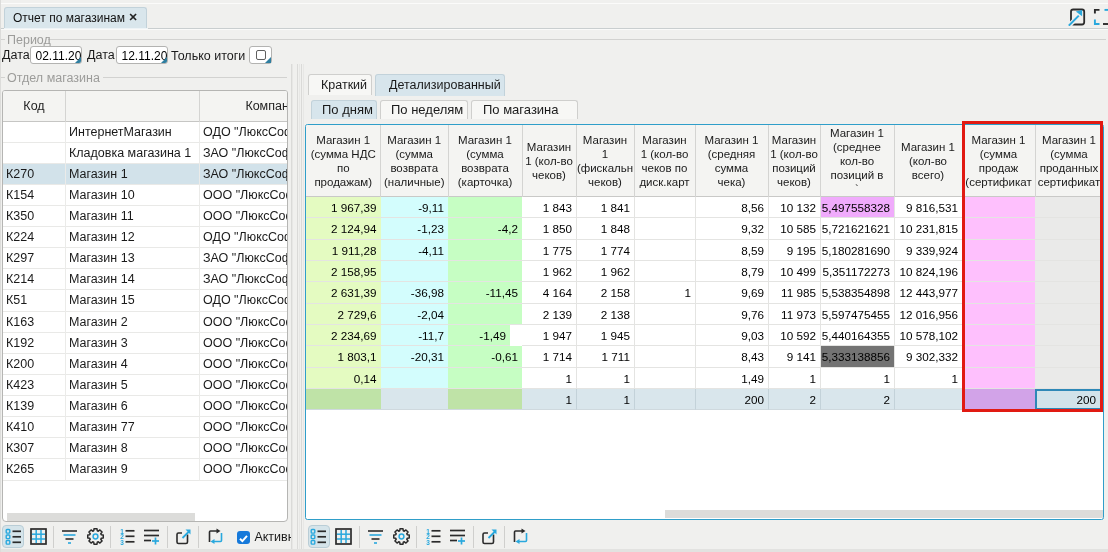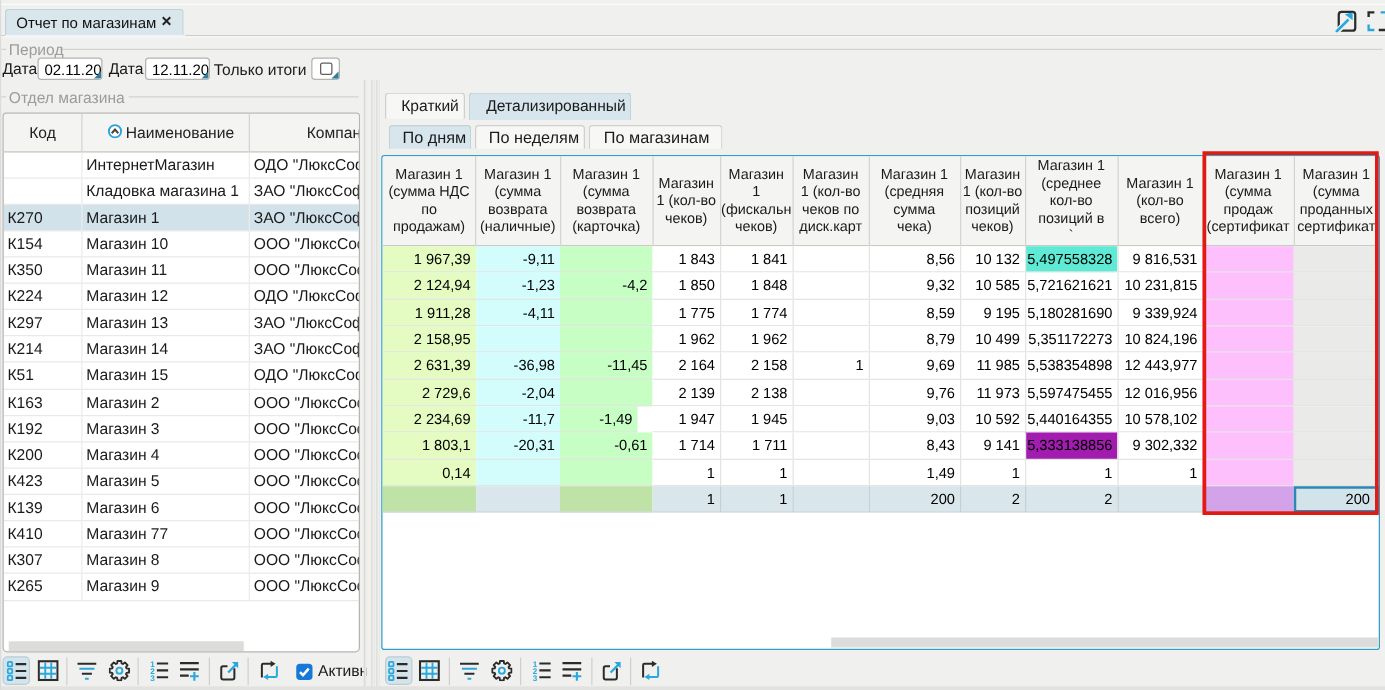--- a/index.html
+++ b/index.html
@@ -51,24 +51,20 @@
     <svg width="6" height="6" style="position:absolute;right:0;bottom:0">
       <path d="M 6 0 L 6 6 L 0 6 Z" fill="#2e7ea0"></path>
     </svg>
   </div>
 <div class="abs" style="left:1px;top:77px;width:4px;height:1px;background:#d2d2d0"></div>
 <div class="abs" style="left:103px;top:77px;width:184px;height:1px;background:#d2d2d0"></div>
 <div class="abs" style="left:7px;top:70.5px;font-size:12.5px;color:#9c9c9a">Отдел магазина</div>
 <div class="abs" style="left:2px;top:89.5px;width:285.5px;height:432px;background:#fff;border:1px solid #b5b5b3;border-radius:3px 3px 4px 4px;overflow:hidden">
   <div style="position:absolute;left:0;top:0;width:100%;height:31px;background:#f4f4f2;border-bottom:1px solid #c6c6c4"></div>
   <div style="position:absolute;left:0;top:0;width:62px;height:31px;text-align:center;line-height:31px;font-size:12.5px;color:#222">Код</div>
-  <div style="position:absolute;left:62px;top:0;width:134px;height:31px;text-align:center;line-height:31px;font-size:12.5px;color:#222;padding-left:9px"><svg width="12" height="12" viewBox="0 0 12 12" style="vertical-align:-1.5px;margin-right:3px">
-        <circle cx="6" cy="6" r="4.9" fill="#fff" stroke="#2aa3dc" stroke-width="1.5"></circle>
-        <path d="M 3.4 7.6 L 6 4.6 L 8.6 7.6" fill="none" stroke="#444" stroke-width="1.6"></path>
-      </svg>Наименование</div>
   <div style="position:absolute;left:196px;top:0;width:150px;height:31px;text-align:center;line-height:31px;font-size:12.5px;color:#222">Компания</div>
   <div style="position:absolute;left:61.5px;top:0;width:1px;height:31px;background:#d4d4d2"></div>
   <div style="position:absolute;left:195.5px;top:0;width:1px;height:31px;background:#d4d4d2"></div>
   <div style="position:absolute;left:0;top:31.00px;width:346px;height:21.12px;border-bottom:1px solid #e9e9e7">
       <div style="position:absolute;left:3px;top:3px;font-size:12.5px;white-space:nowrap"></div>
       <div style="position:absolute;left:66px;top:3px;font-size:12.5px;white-space:nowrap">ИнтернетМагазин</div>
       <div style="position:absolute;left:200px;top:3px;font-size:12.5px;white-space:nowrap">ОДО "ЛюксСофт"</div>
     </div>
   <div style="position:absolute;left:0;top:52.12px;width:346px;height:21.12px;border-bottom:1px solid #e9e9e7">
       <div style="position:absolute;left:3px;top:3px;font-size:12.5px;white-space:nowrap"></div>
@@ -222,21 +218,21 @@
 <div class="abs" style="left:302.5px;top:64px;width:1px;height:488px;background:#e7e7e5"></div>
 <div class="abs" style="left:308px;top:74px;width:64px;height:21px;background:#f7f7f5;border:1px solid #cfcfcd;border-bottom:none;border-radius:3px 3px 0 0"></div>
 <div class="abs" style="left:321px;top:77.5px;font-size:12.5px">Краткий</div>
 <div class="abs" style="left:374.5px;top:73.5px;width:130px;height:22px;background:#d7e5ec;border:1px solid #c2d2da;border-bottom:none;border-radius:3px 3px 0 0"></div>
 <div class="abs" style="left:389px;top:77.5px;font-size:12.5px">Детализированный</div>
 <div class="abs" style="left:311px;top:100px;width:66px;height:19px;background:#d7e5ec;border:1px solid #c2d2da;border-bottom:none;border-radius:3px 3px 0 0"></div>
 <div class="abs" style="left:322px;top:102px;font-size:13px">По дням</div>
 <div class="abs" style="left:380px;top:100px;width:88px;height:19px;background:#f7f7f5;border:1px solid #cfcfcd;border-bottom:none;border-radius:3px 3px 0 0"></div>
 <div class="abs" style="left:391px;top:102px;font-size:13px">По неделям</div>
 <div class="abs" style="left:471px;top:100px;width:107px;height:19px;background:#f7f7f5;border:1px solid #cfcfcd;border-bottom:none;border-radius:3px 3px 0 0"></div>
-<div class="abs" style="left:483px;top:102px;font-size:13px">По магазинам</div>
+<div class="abs" style="left:483px;top:102px;font-size:13px">По магазина</div>
 <div class="abs" style="left:305px;top:124px;width:799px;height:395.5px;background:#fff;border:1px solid #2f9ec9;border-radius:2.5px;overflow:hidden">
 <div style="position:absolute;left:0;top:0;width:798px;height:71.5px;background:#f4f4f2;border-bottom:1px solid #c9c9c7"></div>
 <div style="position:absolute;left:0.0px;top:0;width:74.5px;height:71.5px;display:flex;align-items:center;justify-content:center;text-align:center;font-size:11.5px;line-height:14px;color:#1a1a1a;overflow:hidden">Магазин 1<br>(сумма НДС<br>по<br>продажам)</div>
 <div style="position:absolute;left:74.5px;top:0;width:67.5px;height:71.5px;display:flex;align-items:center;justify-content:center;text-align:center;font-size:11.5px;line-height:14px;color:#1a1a1a;overflow:hidden">Магазин 1<br>(сумма<br>возврата<br>(наличные)</div>
 <div style="position:absolute;left:74.0px;top:0;width:1px;height:71.5px;background:#d4d4d2"></div>
 <div style="position:absolute;left:142.0px;top:0;width:74.0px;height:71.5px;display:flex;align-items:center;justify-content:center;text-align:center;font-size:11.5px;line-height:14px;color:#1a1a1a;overflow:hidden">Магазин 1<br>(сумма<br>возврата<br>(карточка)</div>
 <div style="position:absolute;left:141.5px;top:0;width:1px;height:71.5px;background:#d4d4d2"></div>
 <div style="position:absolute;left:216.0px;top:0;width:54.0px;height:71.5px;display:flex;align-items:center;justify-content:center;text-align:center;font-size:11.5px;line-height:14px;color:#1a1a1a;overflow:hidden">Магазин<br>1 (кол-во<br>чеков)</div>
 <div style="position:absolute;left:215.5px;top:0;width:1px;height:71.5px;background:#d4d4d2"></div>
 <div style="position:absolute;left:270.0px;top:0;width:58.0px;height:71.5px;display:flex;align-items:center;justify-content:center;text-align:center;font-size:11.5px;line-height:14px;color:#1a1a1a;overflow:hidden">Магазин<br>1<br>(фискальн<br>чеков)</div>
@@ -272,21 +268,21 @@
     </div>
 <div style="position:absolute;left:328.0px;top:72.00px;width:61.0px;height:21.35px;background:#ffffff;border-bottom:1px solid #e4e4e2;border-left:1px solid #e4e4e2;font-size:11.7px;color:#000;text-align:right">
       <div style="position:absolute;right:4px;top:4px;white-space:nowrap"></div>
     </div>
 <div style="position:absolute;left:389.0px;top:72.00px;width:73.0px;height:21.35px;background:#ffffff;border-bottom:1px solid #e4e4e2;border-left:1px solid #e4e4e2;font-size:11.7px;color:#000;text-align:right">
       <div style="position:absolute;right:4px;top:4px;white-space:nowrap">8,56</div>
     </div>
 <div style="position:absolute;left:462.0px;top:72.00px;width:52.0px;height:21.35px;background:#ffffff;border-bottom:1px solid #e4e4e2;border-left:1px solid #e4e4e2;font-size:11.7px;color:#000;text-align:right">
       <div style="position:absolute;right:4px;top:4px;white-space:nowrap">10 132</div>
     </div>
-<div style="position:absolute;left:514.0px;top:72.00px;width:74.0px;height:21.35px;background:#5eead4;border-bottom:1px solid #e4e4e2;border-left:1px solid #e4e4e2;font-size:11.7px;color:#000;text-align:right">
+<div style="position:absolute;left:514.0px;top:72.00px;width:74.0px;height:21.35px;background:#f0abfc;border-bottom:1px solid #e4e4e2;border-left:1px solid #e4e4e2;font-size:11.7px;color:#000;text-align:right">
       <div style="position:absolute;right:4px;top:4px;white-space:nowrap">5,497558328</div>
     </div>
 <div style="position:absolute;left:588.0px;top:72.00px;width:68.0px;height:21.35px;background:#ffffff;border-bottom:1px solid #e4e4e2;border-left:1px solid #e4e4e2;font-size:11.7px;color:#000;text-align:right">
       <div style="position:absolute;right:4px;top:4px;white-space:nowrap">9 816,531</div>
     </div>
 <div style="position:absolute;left:656.0px;top:72.00px;width:73.0px;height:21.35px;background:#fec0fd;border-bottom:1px solid #e4e4e2;border-left:none;font-size:11.7px;color:#000;text-align:right">
       <div style="position:absolute;right:4px;top:4px;white-space:nowrap"></div>
     </div>
 <div style="position:absolute;left:729.0px;top:72.00px;width:68.0px;height:21.35px;background:#eaeae9;border-bottom:1px solid #e4e4e2;border-left:none;font-size:11.7px;color:#000;text-align:right">
       <div style="position:absolute;right:4px;top:4px;white-space:nowrap"></div>
@@ -402,21 +398,21 @@
 <div style="position:absolute;left:0.0px;top:157.40px;width:74.5px;height:21.35px;background:#e4fbc1;border-bottom:1px solid #e4e4e2;border-left:none;font-size:11.7px;color:#000;text-align:right">
       <div style="position:absolute;right:4px;top:4px;white-space:nowrap">2 631,39</div>
     </div>
 <div style="position:absolute;left:74.5px;top:157.40px;width:67.5px;height:21.35px;background:#d3fdfd;border-bottom:1px solid #e4e4e2;border-left:none;font-size:11.7px;color:#000;text-align:right">
       <div style="position:absolute;right:4px;top:4px;white-space:nowrap">-36,98</div>
     </div>
 <div style="position:absolute;left:142.0px;top:157.40px;width:74.0px;height:21.35px;background:#c6fec3;border-bottom:1px solid #e4e4e2;border-left:none;font-size:11.7px;color:#000;text-align:right">
       <div style="position:absolute;right:4px;top:4px;white-space:nowrap">-11,45</div>
     </div>
 <div style="position:absolute;left:216.0px;top:157.40px;width:54.0px;height:21.35px;background:#ffffff;border-bottom:1px solid #e4e4e2;border-left:none;font-size:11.7px;color:#000;text-align:right">
-      <div style="position:absolute;right:4px;top:4px;white-space:nowrap">2 164</div>
+      <div style="position:absolute;right:4px;top:4px;white-space:nowrap">4 164</div>
     </div>
 <div style="position:absolute;left:270.0px;top:157.40px;width:58.0px;height:21.35px;background:#ffffff;border-bottom:1px solid #e4e4e2;border-left:1px solid #e4e4e2;font-size:11.7px;color:#000;text-align:right">
       <div style="position:absolute;right:4px;top:4px;white-space:nowrap">2 158</div>
     </div>
 <div style="position:absolute;left:328.0px;top:157.40px;width:61.0px;height:21.35px;background:#ffffff;border-bottom:1px solid #e4e4e2;border-left:1px solid #e4e4e2;font-size:11.7px;color:#000;text-align:right">
       <div style="position:absolute;right:4px;top:4px;white-space:nowrap">1</div>
     </div>
 <div style="position:absolute;left:389.0px;top:157.40px;width:73.0px;height:21.35px;background:#ffffff;border-bottom:1px solid #e4e4e2;border-left:1px solid #e4e4e2;font-size:11.7px;color:#000;text-align:right">
       <div style="position:absolute;right:4px;top:4px;white-space:nowrap">9,69</div>
     </div>
@@ -524,21 +520,21 @@
     </div>
 <div style="position:absolute;left:328.0px;top:221.45px;width:61.0px;height:21.35px;background:#ffffff;border-bottom:1px solid #e4e4e2;border-left:1px solid #e4e4e2;font-size:11.7px;color:#000;text-align:right">
       <div style="position:absolute;right:4px;top:4px;white-space:nowrap"></div>
     </div>
 <div style="position:absolute;left:389.0px;top:221.45px;width:73.0px;height:21.35px;background:#ffffff;border-bottom:1px solid #e4e4e2;border-left:1px solid #e4e4e2;font-size:11.7px;color:#000;text-align:right">
       <div style="position:absolute;right:4px;top:4px;white-space:nowrap">8,43</div>
     </div>
 <div style="position:absolute;left:462.0px;top:221.45px;width:52.0px;height:21.35px;background:#ffffff;border-bottom:1px solid #e4e4e2;border-left:1px solid #e4e4e2;font-size:11.7px;color:#000;text-align:right">
       <div style="position:absolute;right:4px;top:4px;white-space:nowrap">9 141</div>
     </div>
-<div style="position:absolute;left:514.0px;top:221.45px;width:74.0px;height:21.35px;background:#a21caf;border-bottom:1px solid #e4e4e2;border-left:1px solid #e4e4e2;font-size:11.7px;color:#000;text-align:right">
+<div style="position:absolute;left:514.0px;top:221.45px;width:74.0px;height:21.35px;background:#737373;border-bottom:1px solid #e4e4e2;border-left:1px solid #e4e4e2;font-size:11.7px;color:#000;text-align:right">
       <div style="position:absolute;right:4px;top:4px;white-space:nowrap">5,333138856</div>
     </div>
 <div style="position:absolute;left:588.0px;top:221.45px;width:68.0px;height:21.35px;background:#ffffff;border-bottom:1px solid #e4e4e2;border-left:1px solid #e4e4e2;font-size:11.7px;color:#000;text-align:right">
       <div style="position:absolute;right:4px;top:4px;white-space:nowrap">9 302,332</div>
     </div>
 <div style="position:absolute;left:656.0px;top:221.45px;width:73.0px;height:21.35px;background:#fec0fd;border-bottom:1px solid #e4e4e2;border-left:none;font-size:11.7px;color:#000;text-align:right">
       <div style="position:absolute;right:4px;top:4px;white-space:nowrap"></div>
     </div>
 <div style="position:absolute;left:729.0px;top:221.45px;width:68.0px;height:21.35px;background:#eaeae9;border-bottom:1px solid #e4e4e2;border-left:none;font-size:11.7px;color:#000;text-align:right">
       <div style="position:absolute;right:4px;top:4px;white-space:nowrap"></div>

